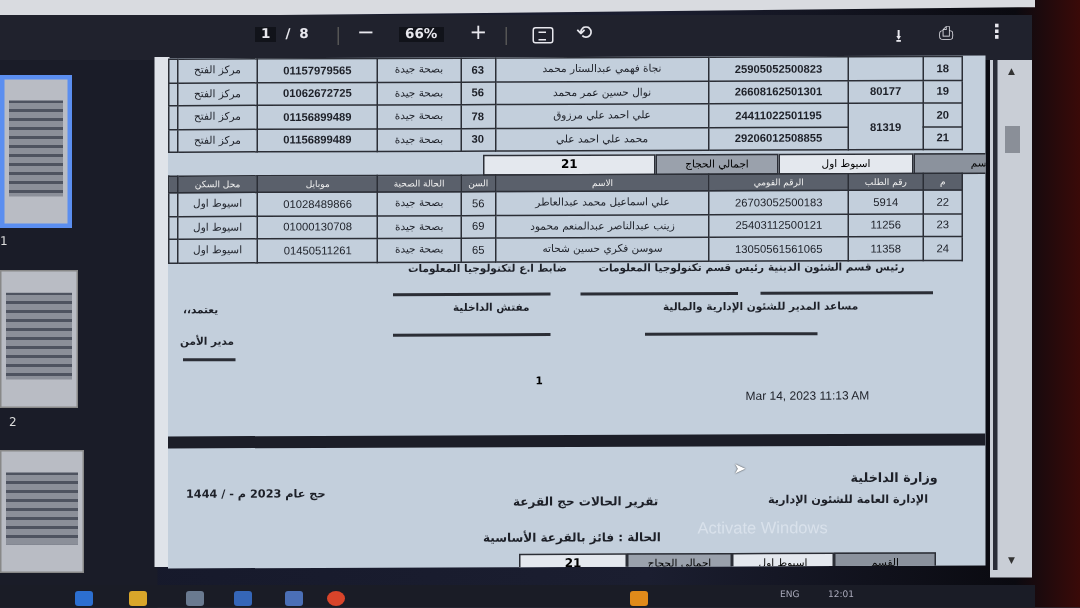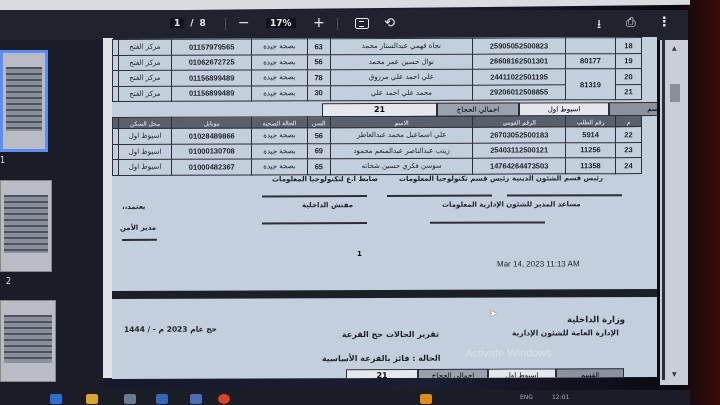--- a/index.html
+++ b/index.html
@@ -43,21 +43,21 @@
   .tot { position:absolute; top:65px; left:210px; display:flex; font-size:7px; }
   .tot div { border:1.2px solid #2b2e36; height:14px; line-height:12px; text-align:center; }
   .tot .val { width:115px; background:#e4e8ee; font-weight:bold; font-size:8px; }
   .tot .lbl { width:82px; background:#9aa1ac; }
   .tot .val2 { width:90px; background:#e4e8ee; }
   .tot .lbl2 { width:95px; background:#8b929d; }
 
   .t2 { position:absolute; left:0; top:78px; width:530px; }
   .t2 th { background:#5a606b; color:#f0f0f0; font-weight:normal; height:11px; font-size:6px; }
   .t2 td { height:15.5px; }
-  .t2 td.num { font-family: "Liberation Sans", sans-serif; font-weight:bold; font-size:7.5px; }
+  .t2 td.num { font-family: "Liberation Sans", sans-serif; font-weight:normal; font-size:7.5px; }
 
   .sig { position:absolute; font-size:7px; font-weight:bold; color:#1d2028; white-space:nowrap; direction:rtl; }
   .sig-line { position:absolute; height:1.5px; background:#2b2e36; }
   .pnum { position:absolute; left:245px; top:212px; font-size:7px; font-weight:bold; }
   .date { position:absolute; left:385px; top:222px; font-size:8px; color:#1d2028; font-family:"Liberation Sans",sans-serif; }
   .page-break { position:absolute; left:0; top:252px; width:545px; height:8px; background:#1c1e28; }
 
   .p2 .t { position:absolute; font-size:7.5px; font-weight:bold; color:#1d2028; white-space:nowrap; direction:rtl; }
   .watermark { position:absolute; left:353px; top:309px; font-size:11px; color:rgba(235,240,248,0.55); font-family:"Liberation Sans",sans-serif; }
   .cursor { position:absolute; left:377px; top:270px; font-size:10px; color:#fff; text-shadow:0 0 1px #000; }
@@ -79,21 +79,21 @@
   <div class="browser-top"></div>
 
   <div class="pdf-toolbar">
     <div class="pager">
       <span class="cur">1</span>
       <span>/</span>
       <span>8</span>
     </div>
     <div class="sep" style="left:225px"></div>
     <span class="zoom-out">−</span>
-    <span class="zoom-val">17%</span>
+    <span class="zoom-val">66%</span>
     <span class="zoom-in">+</span>
     <div class="sep" style="left:337px"></div>
     <span class="fit"></span>
     <span class="rotate">⟲</span>
     <span class="download">⭳</span>
     <span class="print">⎙</span>
     <span class="more">⋮</span>
   </div>
 
   <div class="sidebar">
@@ -223,39 +223,39 @@
         <td>بصحة جيدة</td>
         <td class="num">69</td>
         <td style="direction:rtl">زينب عبدالناصر عبدالمنعم محمود</td>
         <td class="num">25403112500121</td>
         <td class="num">11256</td>
         <td class="num">23</td>
       </tr>
       <tr>
         <td></td>
         <td>اسيوط اول</td>
-        <td class="num">01000482367</td>
+        <td class="num">01450511261</td>
         <td>بصحة جيدة</td>
         <td class="num">65</td>
         <td style="direction:rtl">سوسن فكري حسين شحاته</td>
-        <td class="num">14764264473503</td>
+        <td class="num">13050561561065</td>
         <td class="num">11358</td>
         <td class="num">24</td>
       </tr>
     </tbody>
       </table>
 
     <span class="sig" style="left:400px;top:137px">رئيس قسم الشئون الدينية</span>
     <span class="sig" style="left:287px;top:137px">رئيس قسم تكنولوجيا المعلومات</span>
     <span class="sig" style="left:160px;top:137px">ضابط ا.ع لتكنولوجيا المعلومات</span>
     <div class="sig-line" style="left:395px;top:157px;width:115px"></div>
     <div class="sig-line" style="left:275px;top:157px;width:105px"></div>
     <div class="sig-line" style="left:150px;top:157px;width:105px"></div>
 
-    <span class="sig" style="left:330px;top:163px">مساعد المدير للشئون الإدارية المعلومات</span>
+    <span class="sig" style="left:330px;top:163px">مساعد المدير للشئون الإدارية والمالية</span>
     <span class="sig" style="left:190px;top:163px">مفتش الداخلية</span>
     <div class="sig-line" style="left:318px;top:184px;width:115px"></div>
     <div class="sig-line" style="left:150px;top:184px;width:105px"></div>
 
     <span class="sig" style="left:10px;top:164px">يعتمد،،</span>
     <span class="sig" style="left:8px;top:185px">مدير الأمن</span>
     <div class="sig-line" style="left:10px;top:200px;width:35px"></div>
 
     <span class="pnum">1</span>
     <span class="date">Mar 14, 2023 11:13 AM</span>

